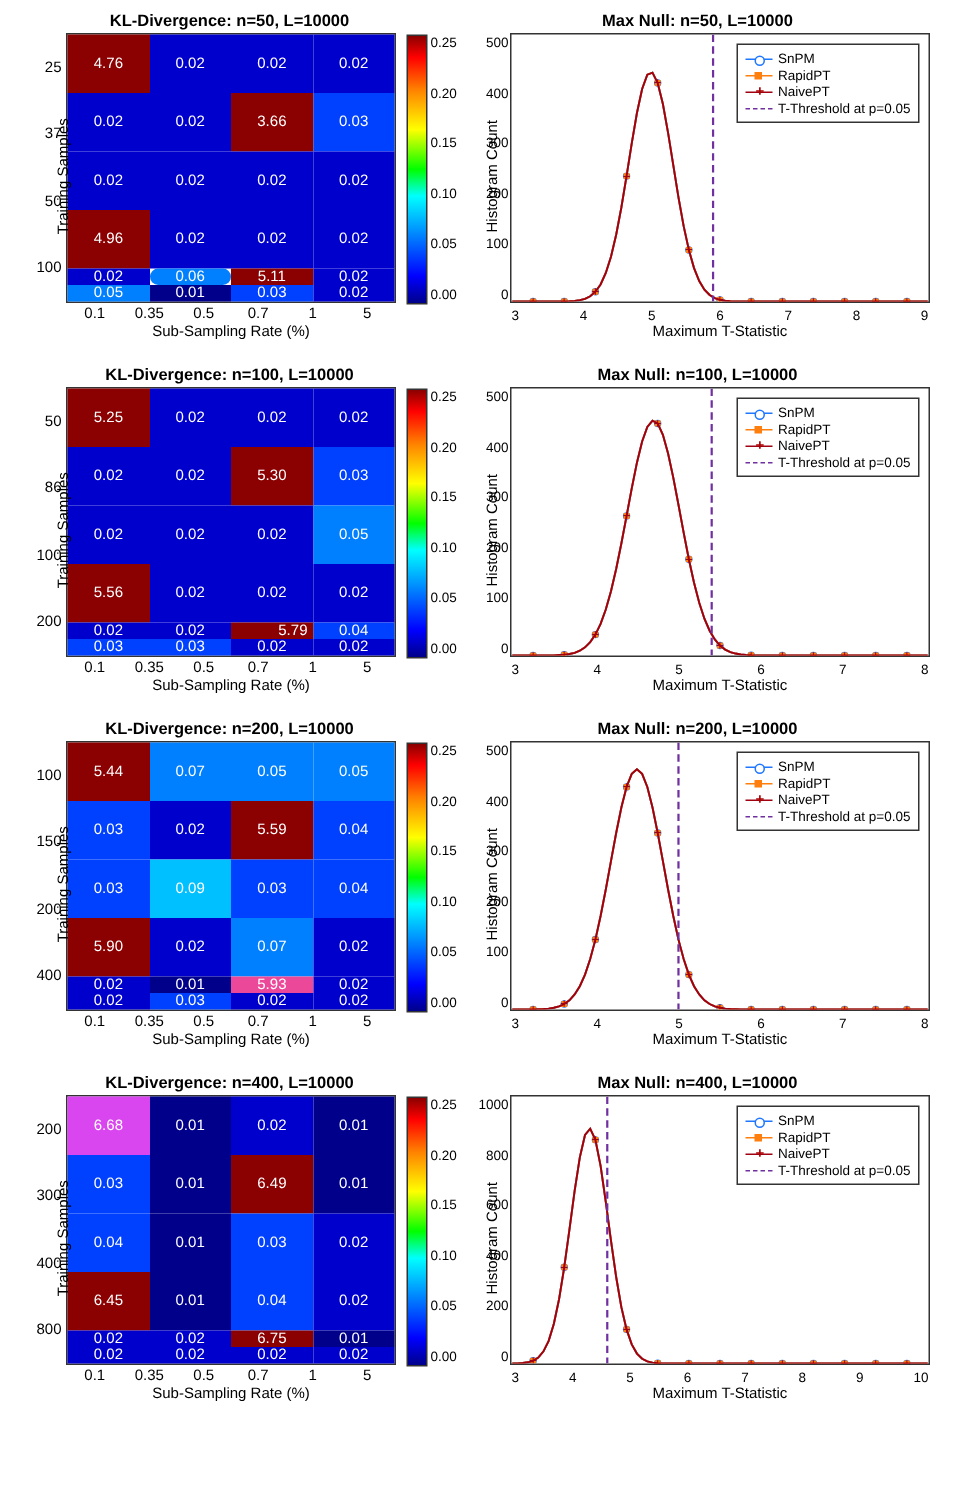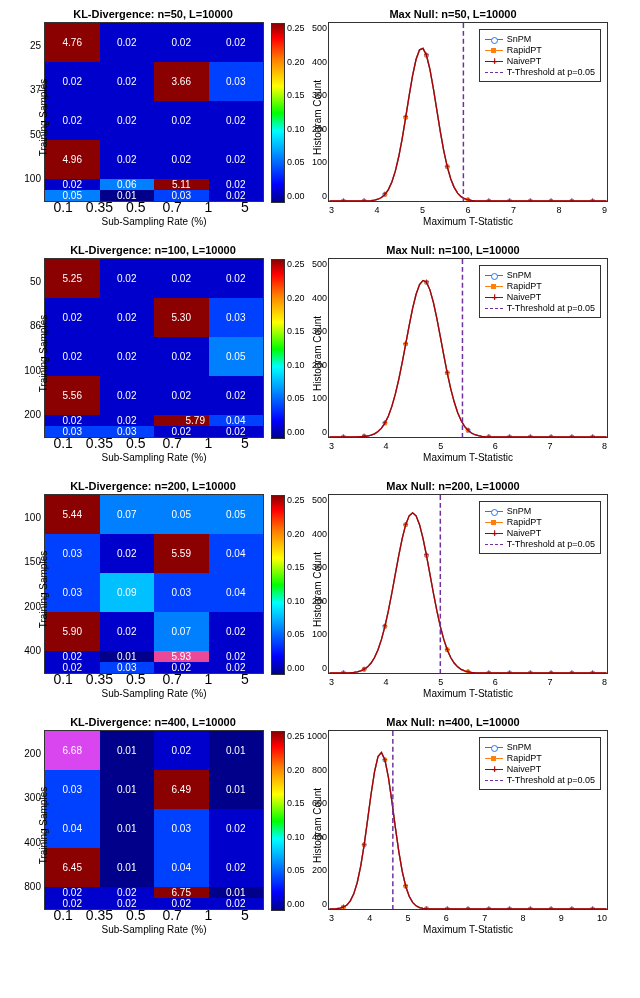--- a/index.html
+++ b/index.html
@@ -6,21 +6,21 @@
     margin: 0;
     padding: 8px;
     font-family: Arial, sans-serif;
     font-size: 10px;
     background: #fff;
     width: 640px;
     box-sizing: border-box;
   }
   .row {
     display: flex;
-    gap: 0;
+    gap: 12px;
     margin-bottom: 8px;
   }
   .panel {
     position: relative;
   }
   .heatmap-panel {
     width: 290px;
     height: 228px;
   }
   .line-panel {
@@ -103,21 +103,21 @@
   .xticks {
     position: absolute;
     bottom: -14px;
     left: 0;
     width: 100%;
     display: flex;
   }
   .xtick {
     flex: 1;
     text-align: center;
-    font-size: 14px;
+    font-size: 10px;
   }
   .colorbar {
     position: absolute;
     right: -22px;
     top: 0;
     width: 12px;
     height: 100%;
     background: linear-gradient(to top,
       #00008b 0%, #0000ff 10%, #0080ff 25%,
       #00ffff 40%, #00ff00 50%, #ffff00 65%,
@@ -210,21 +210,21 @@
             <div class="hm-cell" style="background: rgb(0, 64, 255);">0.03</div>
             <div class="hm-cell" style="background: rgb(0, 0, 205);">0.02</div>
             <div class="hm-cell" style="background: rgb(0, 0, 205);">0.02</div>
             <div class="hm-cell" style="background: rgb(0, 0, 205);">0.02</div>
             <div class="hm-cell" style="background: rgb(0, 0, 205);">0.02</div>
             <div class="hm-cell" style="background: rgb(139, 0, 0);">4.96</div>
             <div class="hm-cell" style="background: rgb(0, 0, 205);">0.02</div>
             <div class="hm-cell" style="background: rgb(0, 0, 205);">0.02</div>
             <div class="hm-cell" style="background: rgb(0, 0, 205);">0.02</div>
             <div class="hm-cell" style="background: rgb(0, 0, 205);">0.02</div>
-            <div class="hm-cell" style="background: rgb(0, 128, 255);">0.06</div>
+            <div class="hm-cell" style="background: rgb(0, 128, 255); border-radius: 11px;">0.06</div>
             <div class="hm-cell" style="background: rgb(139, 0, 0);">5.11</div>
             <div class="hm-cell" style="background: rgb(0, 0, 205);">0.02</div>
             <div class="hm-cell" style="background: rgb(0, 128, 255);">0.05</div>
             <div class="hm-cell" style="background: rgb(0, 0, 139);">0.01</div>
             <div class="hm-cell" style="background: rgb(0, 64, 255);">0.03</div>
             <div class="hm-cell" style="background: rgb(0, 0, 205);">0.02</div>
           </div>
           <div class="xticks">
             <div class="xtick">0.1</div>
             <div class="xtick">0.35</div>

